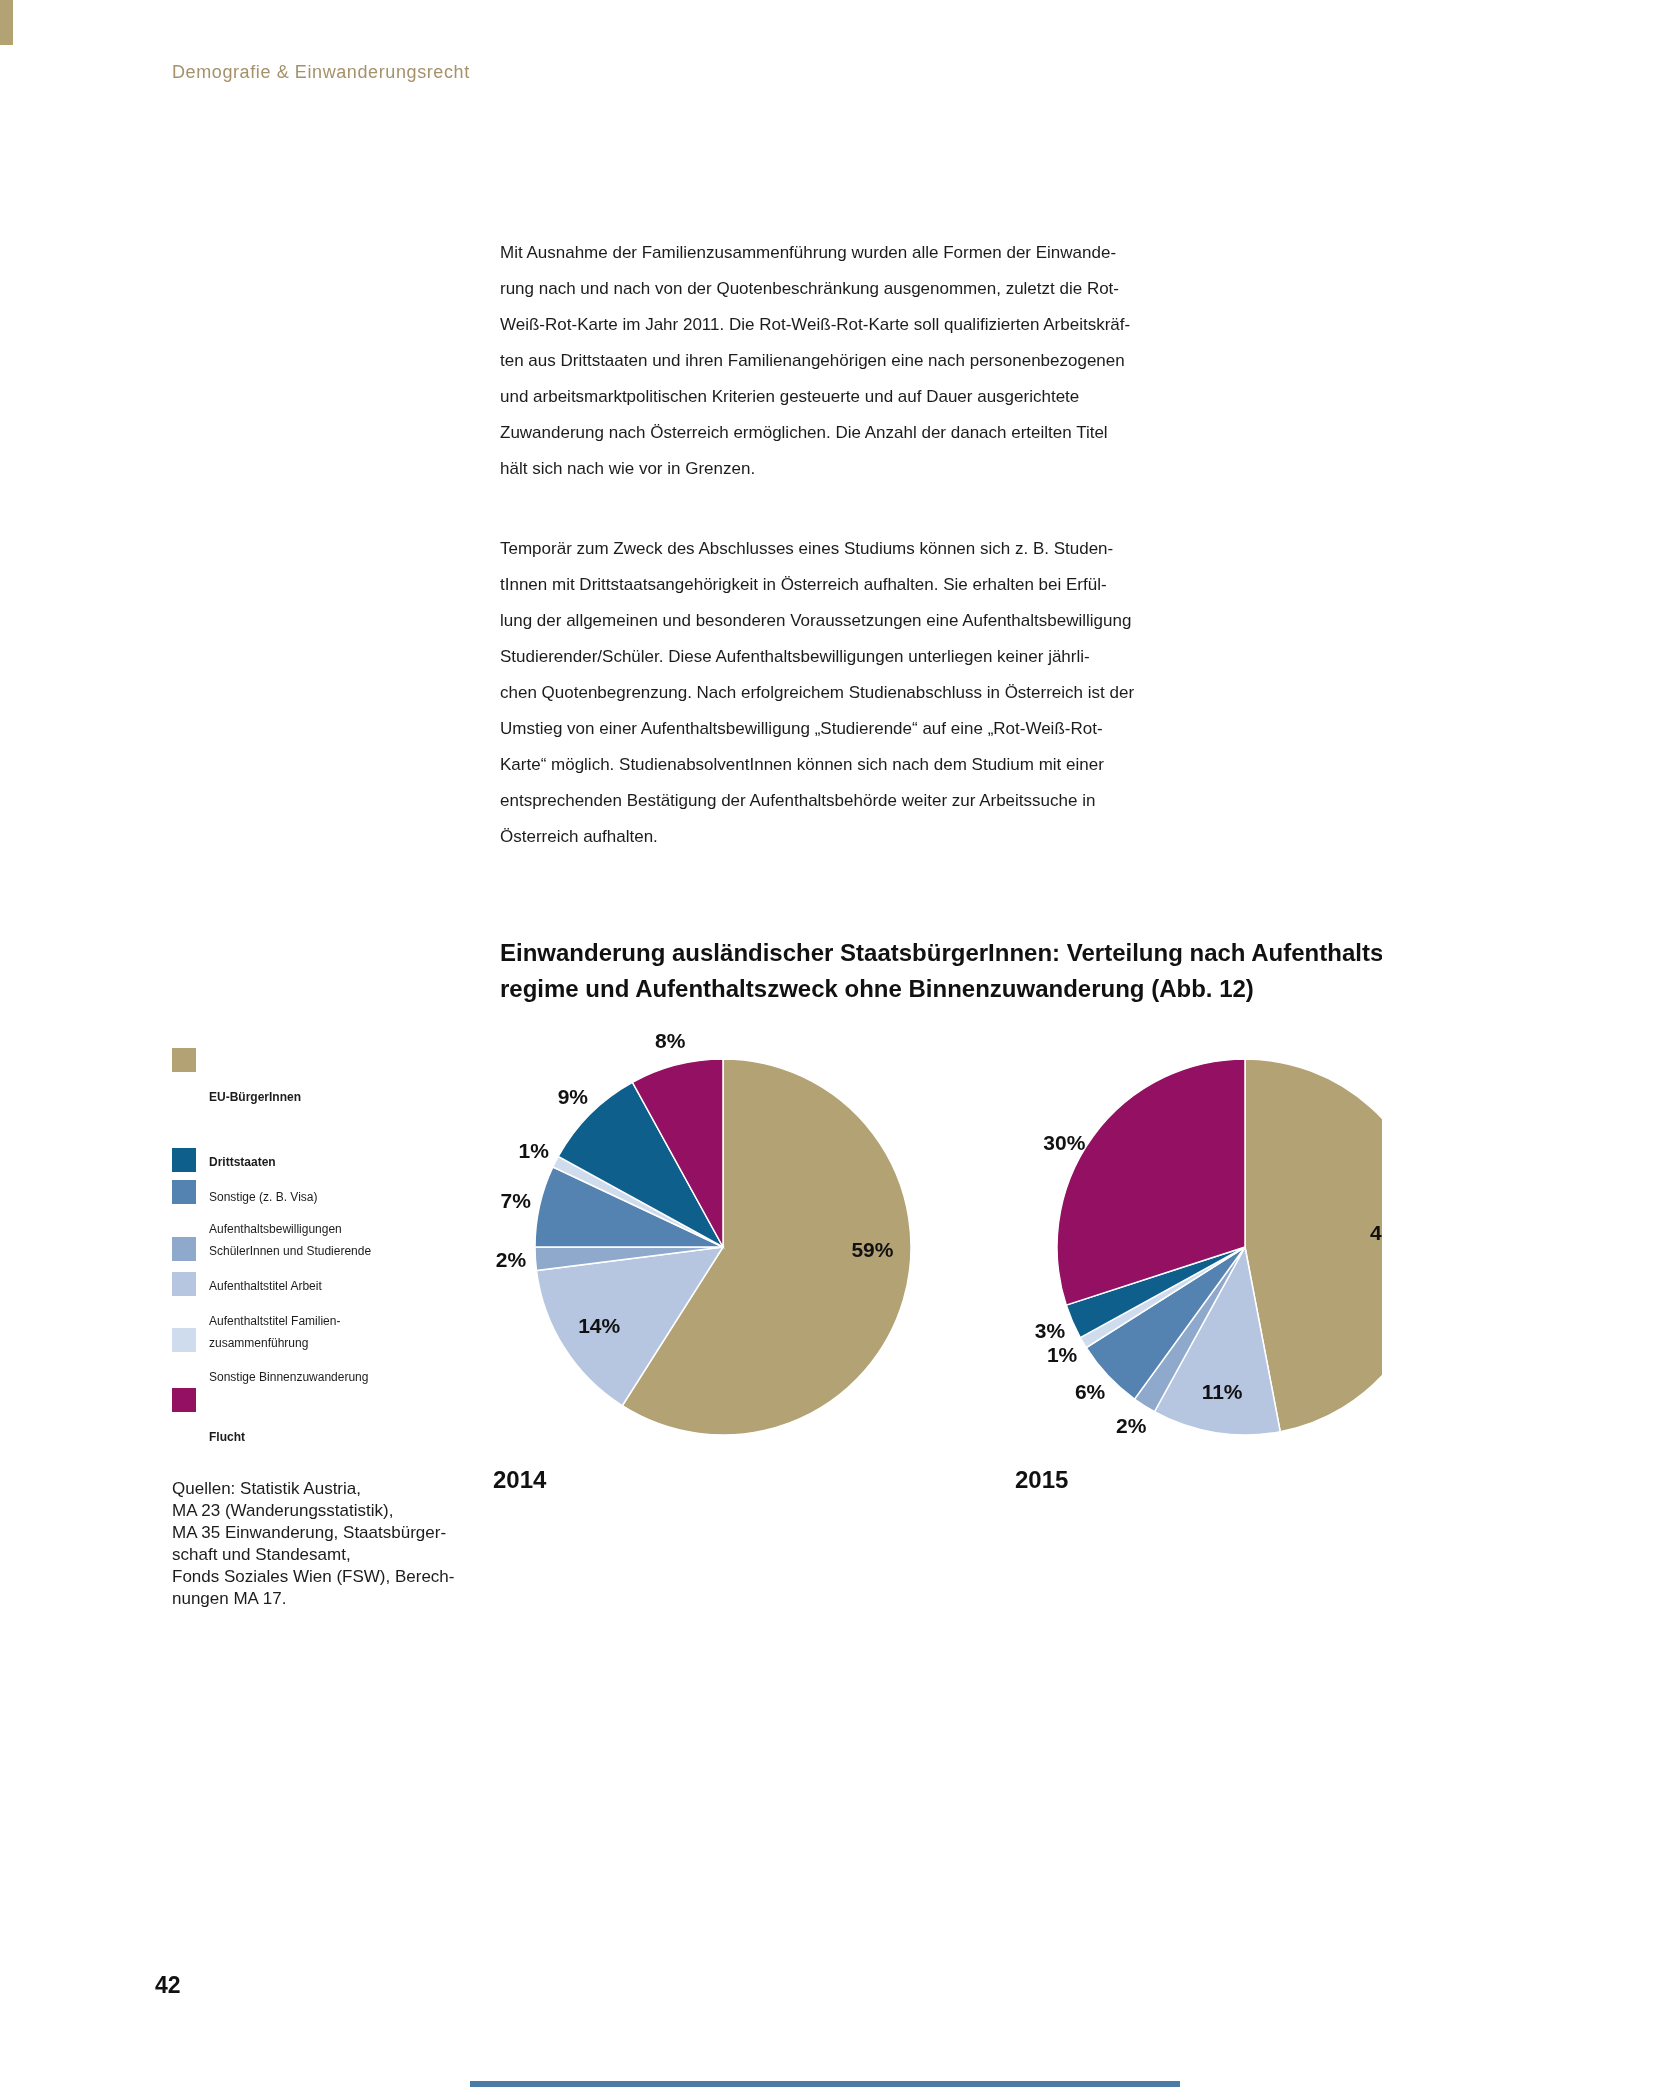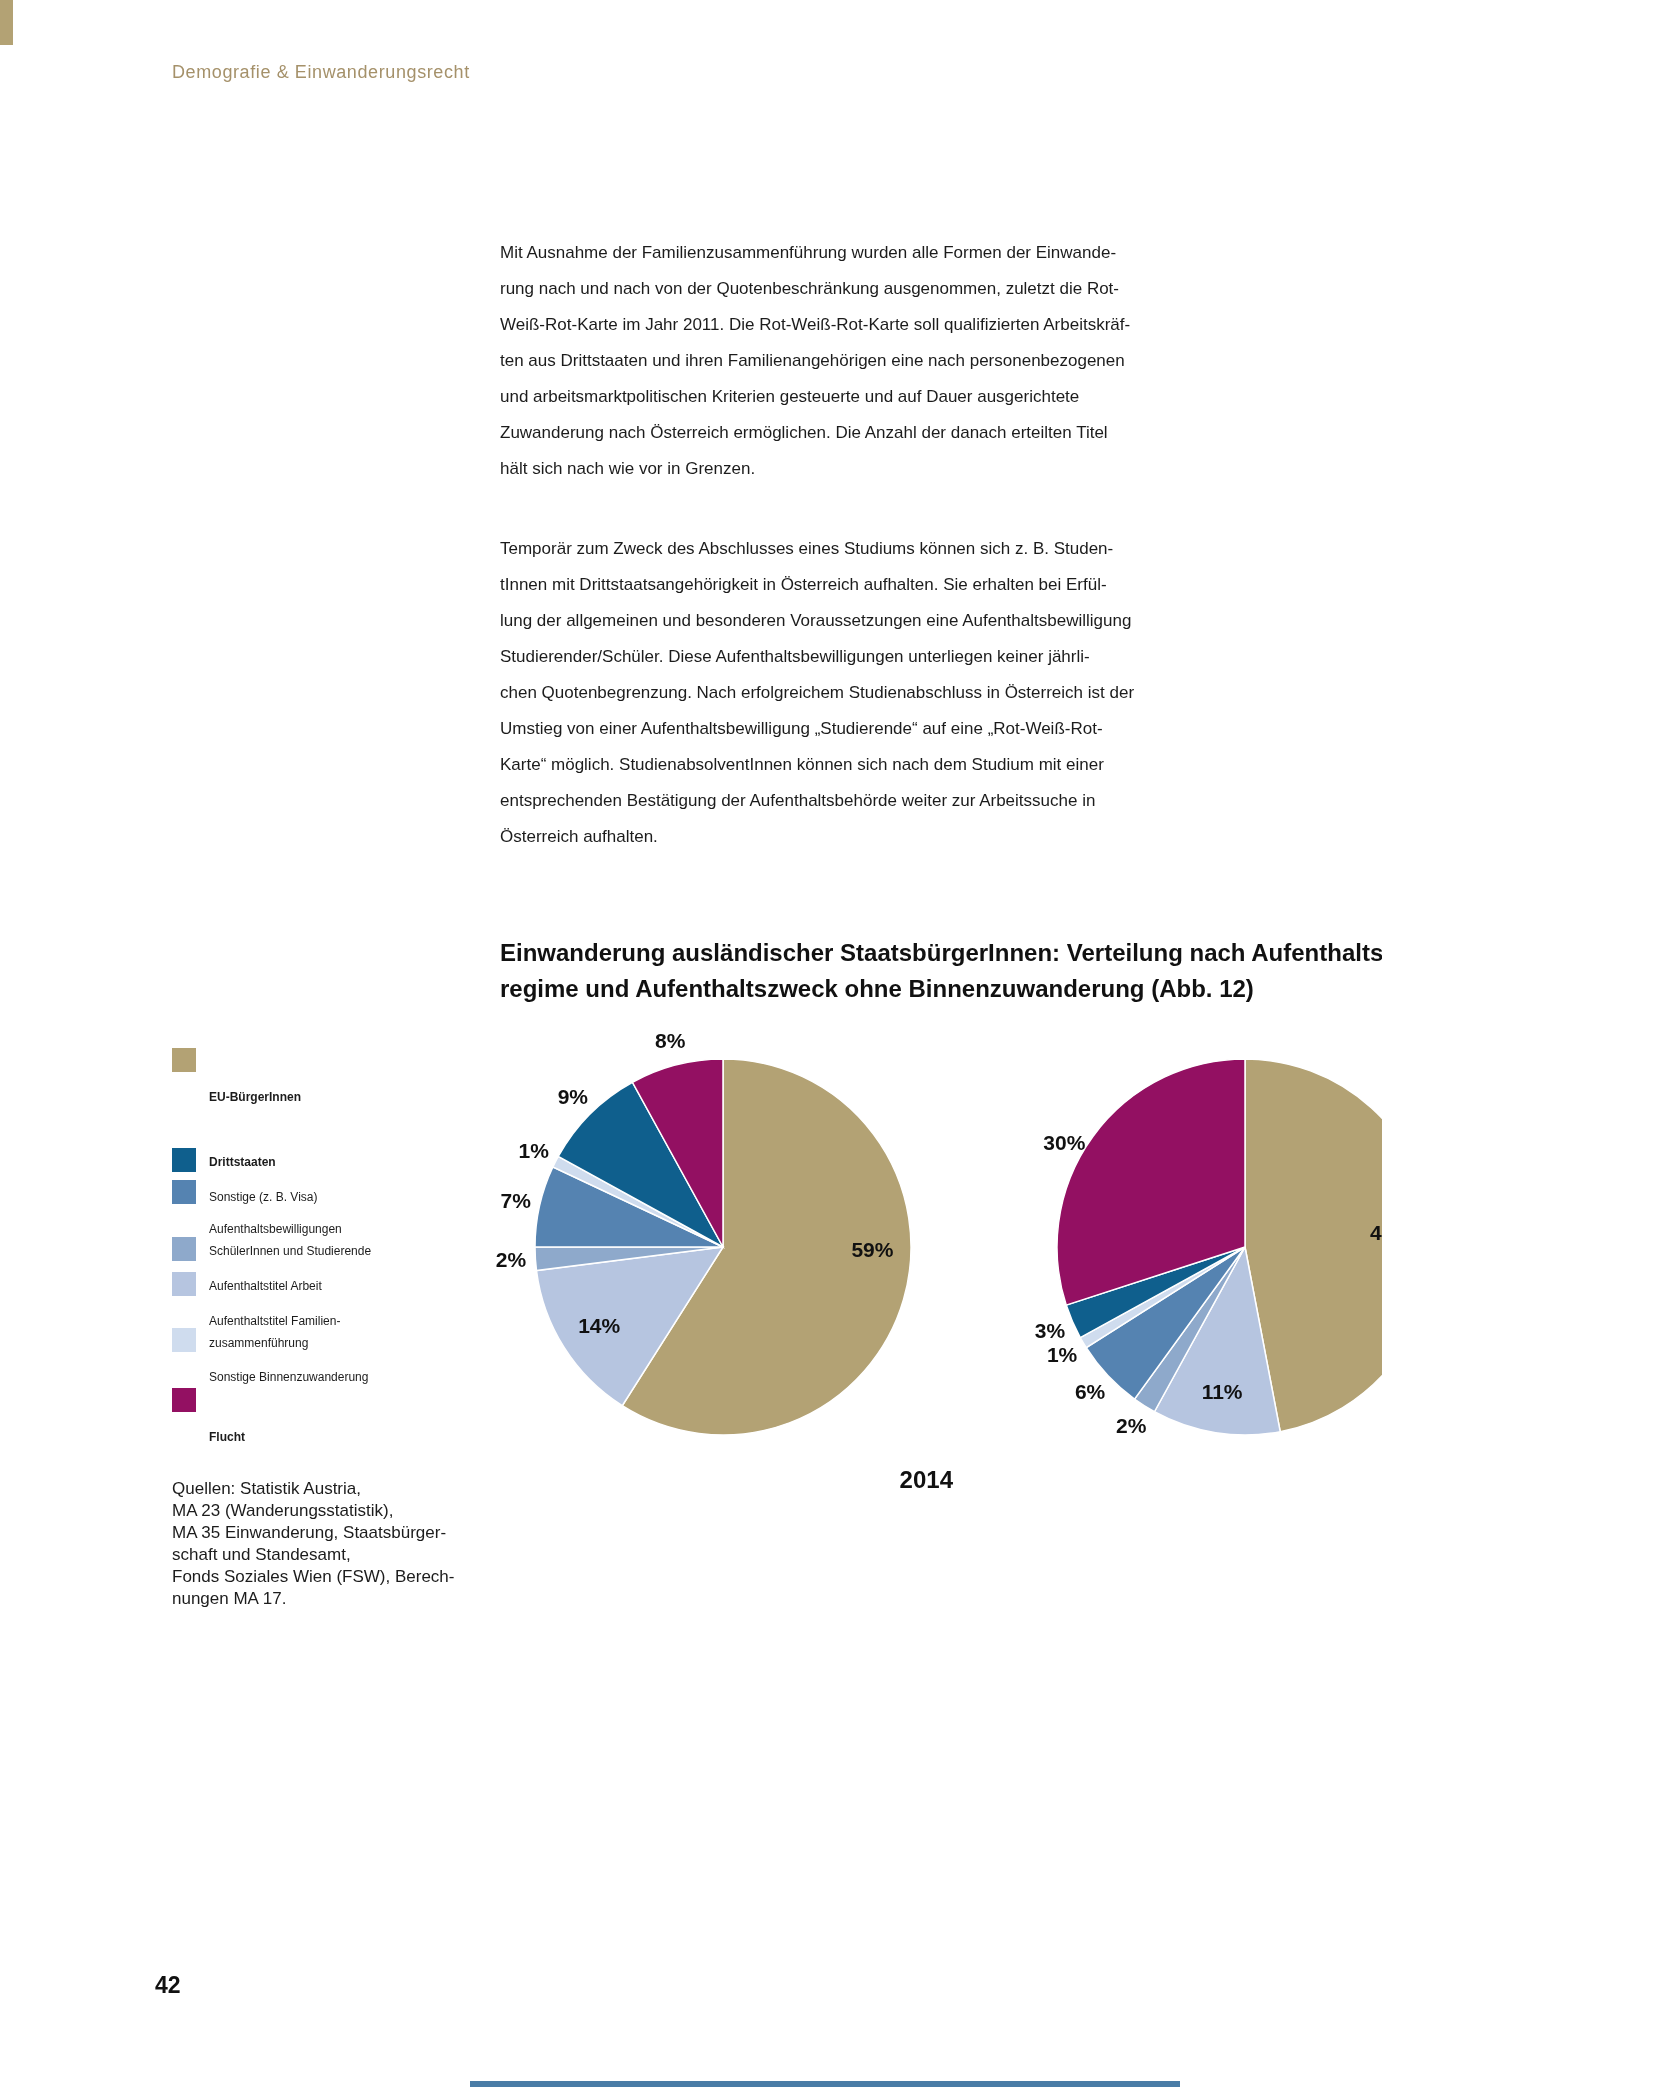--- a/index.html
+++ b/index.html
@@ -17,21 +17,21 @@
   .legend-row{position:absolute;left:172px;width:300px;height:60px;}
   .swatch{position:absolute;left:0;top:0;width:24px;height:24px;}
   .legend-label{position:absolute;left:37px;top:2px;font-size:12px;line-height:22px;white-space:pre-line;margin-top:36px;}
   .bold{font-weight:bold;}
   .l-eu{top:1048px;} .l-head{top:1113px;} .l-visa{top:1148px;} .l-schueler{top:1180px;}
   .l-arbeit{top:1237px;} .l-familie{top:1272px;} .l-sonst{top:1328px;} .l-flucht{top:1388px;}
   .source{position:absolute;left:172px;top:1478px;font-size:17px;line-height:22px;white-space:pre-line;}
   .pagenum{position:absolute;left:155px;top:1972px;font-size:23px;font-weight:bold;color:#111;}
   .chart{position:absolute;width:460px;height:460px;}
   .c0{left:493px;top:1017px;} .c1{left:1015px;top:1017px;}
-  .year{position:absolute;width:460px;text-align:right;top:1466px;font-size:24px;font-weight:bold;color:#111;}
+  .year{position:absolute;width:460px;text-align:left;top:1466px;font-size:24px;font-weight:bold;color:#111;}
   .y0{left:493px;} .y1{left:1015px;}
   .pct{font-family:"Liberation Sans",sans-serif;font-weight:bold;font-size:21px;fill:#111;}
 </style>
 </head>
 <body>
 
 <div class="page">
 
   <div class="chapter-tab" style="background-color: rgb(179, 162, 116);"></div>
 

